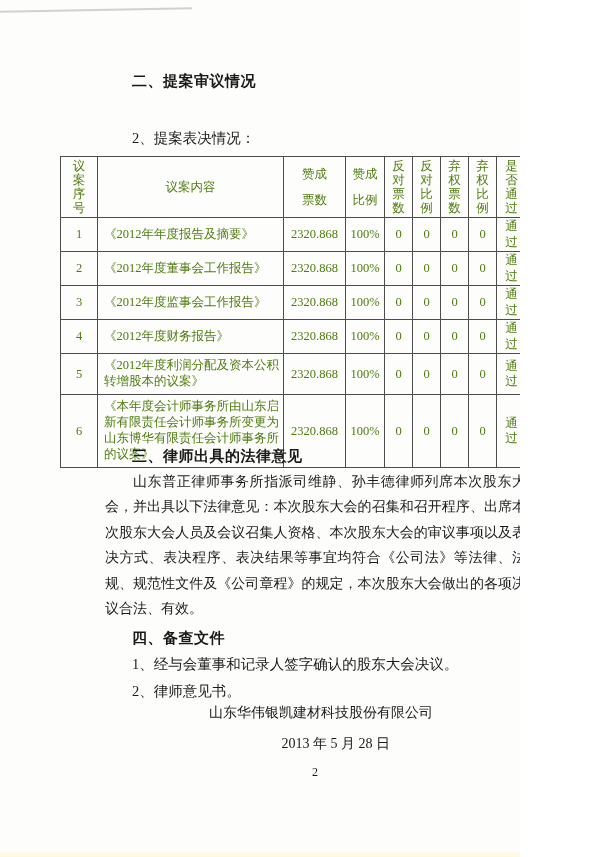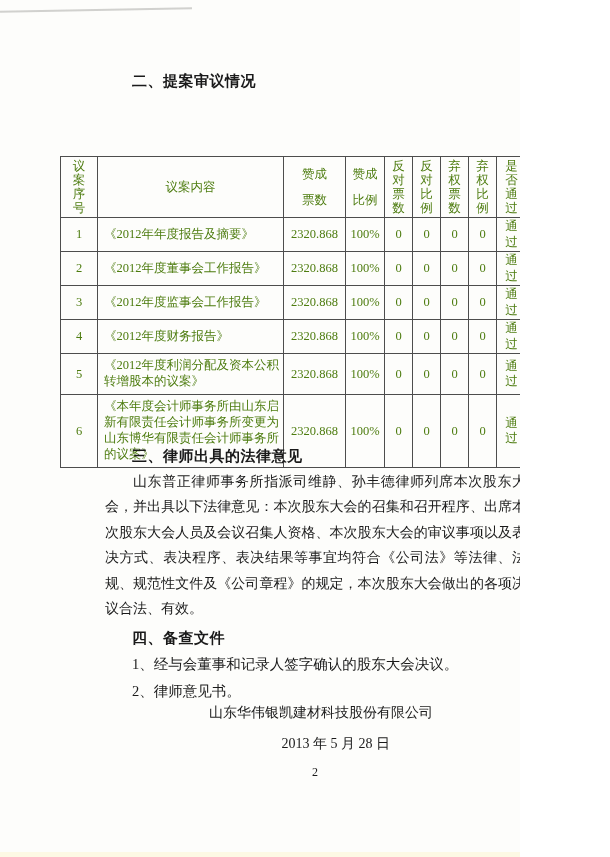--- a/index.html
+++ b/index.html
@@ -103,20 +103,21 @@
 </head>
 <body>
 
 <div class="page">
 
   <div class="scan-line-top"></div>
 
   <h2 class="sec-heading" style="top:72px">二、提案审议情况</h2>
 
 
+  <div class="body-line" style="top:129px">2、提案表决情况：</div>
 
   <table class="vote-table">
     <colgroup>
       <col style="width:37px">
         <col style="width:186px">
         <col style="width:62px">
       <col style="width:39px">
         <col style="width:28px">
         <col style="width:28px">
       <col style="width:28px">

